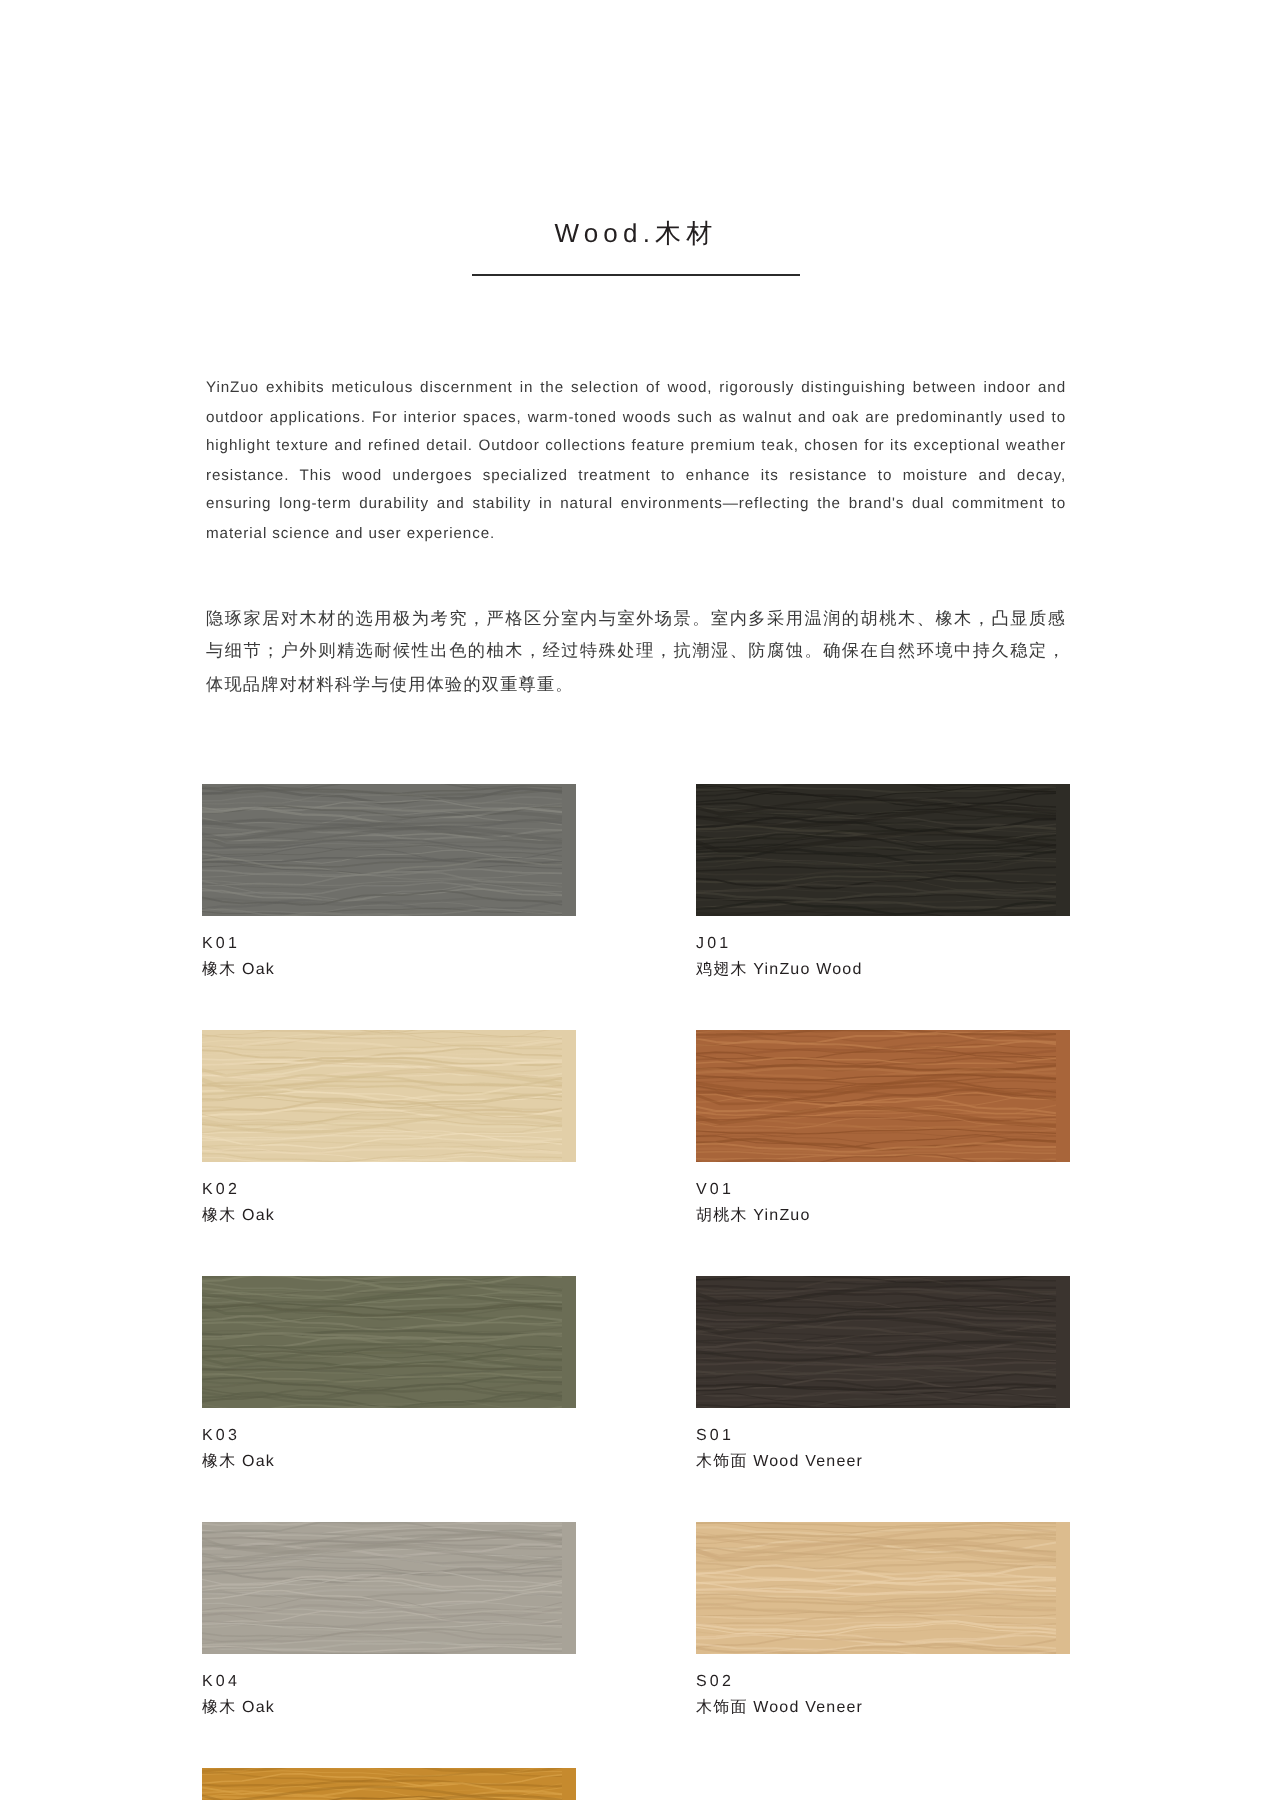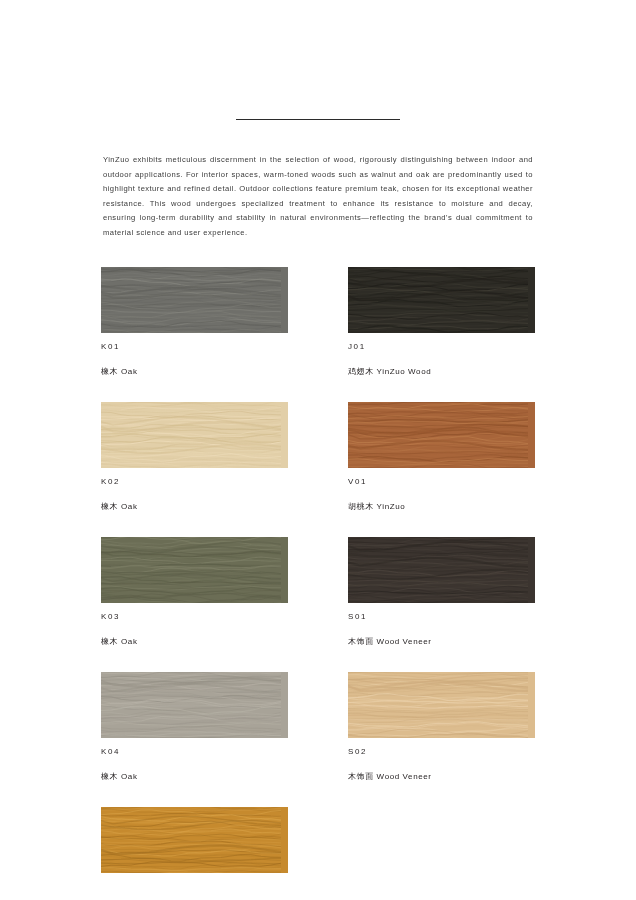--- a/index.html
+++ b/index.html
@@ -36,21 +36,21 @@
   .title-rule {
     width: 164px;
     height: 1px;
     background: #2b2b2b;
     margin: 11px auto 0 auto;
   }
 
   
   .content {
     width: 430px;
-    margin: 0 auto;
+    margin: 16px auto;
     padding-top: 33px;
   }
   .para-en {
     font-size: 7.6px;
     line-height: 14.6px;
     letter-spacing: 0.45px;
     color: #3a3a3a;
     text-align: justify;
     margin: 0;
   }
@@ -92,34 +92,36 @@
     letter-spacing: 1.6px;
     color: #231f20;
     margin-top: 8px;
     line-height: 12px;
   }
   .swatch-name {
     font-size: 8px;
     letter-spacing: 0.6px;
     color: #231f20;
     line-height: 12px;
-    margin-top: 13px;
+    margin-top: 1px;
   }
 </style>
 </head>
 <body>
 
 <div class="page">
 
   <div class="title-block">
+    <div class="title">Wood.木材</div>
     <div class="title-rule"></div>
   </div>
 
   <div class="content">
     <p class="para-en">YinZuo exhibits meticulous discernment in the selection of wood, rigorously distinguishing between indoor and outdoor applications. For interior spaces, warm-toned woods such as walnut and oak are predominantly used to highlight texture and refined detail. Outdoor collections feature premium teak, chosen for its exceptional weather resistance. This wood undergoes specialized treatment to enhance its resistance to moisture and decay, ensuring long-term durability and stability in natural environments—reflecting the brand's dual commitment to material science and user experience.</p>
+    <p class="para-cn">隐琢家居对木材的选用极为考究，严格区分室内与室外场景。室内多采用温润的胡桃木、橡木，凸显质感与细节；户外则精选耐候性出色的柚木，经过特殊处理，抗潮湿、防腐蚀。确保在自然环境中持久稳定，体现品牌对材料科学与使用体验的双重尊重。</p>
   </div>
 
   <div class="swatch-grid">
       <div class="swatch-cell">
         <div class="swatch-chip" style="background: rgb(111, 111, 106);">
           <svg width="187" height="66" viewBox="0 0 187 66" preserveAspectRatio="none" class="grain">
             <path d="M 0 -1.99 L 10 -1.19 L 20 -1.07 L 30 -1.27 L 40 -1.11 L 50 -0.85 L 60 -1.20 L 70 -2.10 L 80 -2.68 L 90 -2.66 L 100 -2.67 L 110 -3.09 L 120 -3.29 L 130 -2.72 L 140 -1.88 L 150 -1.55 L 160 -1.58 L 170 -1.28 L 180 -0.72" fill="none" stroke="#5f5f5a" stroke-width="0.54" opacity="0.44"></path>
             <path d="M 0 1.09 L 10 2.69 L 20 1.93 L 30 1.75 L 40 2.39 L 50 1.87 L 60 -0.49 L 70 -2.59 L 80 -2.79 L 90 -2.38 L 100 -3.03 L 110 -3.78 L 120 -2.62 L 130 -0.11 L 140 1.34 L 150 1.24 L 160 1.49 L 170 2.81 L 180 3.27" fill="none" stroke="#5f5f5a" stroke-width="0.50" opacity="0.36"></path>
             <path d="M 0 2.15 L 10 3.26 L 20 2.77 L 30 2.63 L 40 3.07 L 50 2.77 L 60 1.21 L 70 -0.22 L 80 -0.40 L 90 -0.11 L 100 -0.54 L 110 -1.07 L 120 -0.35 L 130 1.33 L 140 2.34 L 150 2.29 L 160 2.44 L 170 3.32 L 180 3.67" fill="none" stroke="#5f5f5a" stroke-width="0.83" opacity="0.59"></path>
             <path d="M 0 2.07 L 10 1.90 L 20 0.94 L 30 0.81 L 40 1.72 L 50 2.55 L 60 2.66 L 70 2.88 L 80 3.86 L 90 4.79 L 100 4.61 L 110 3.74 L 120 3.33 L 130 3.36 L 140 2.80 L 150 1.57 L 160 0.86 L 170 1.27 L 180 1.88" fill="none" stroke="#5f5f5a" stroke-width="0.75" opacity="0.72"></path>

